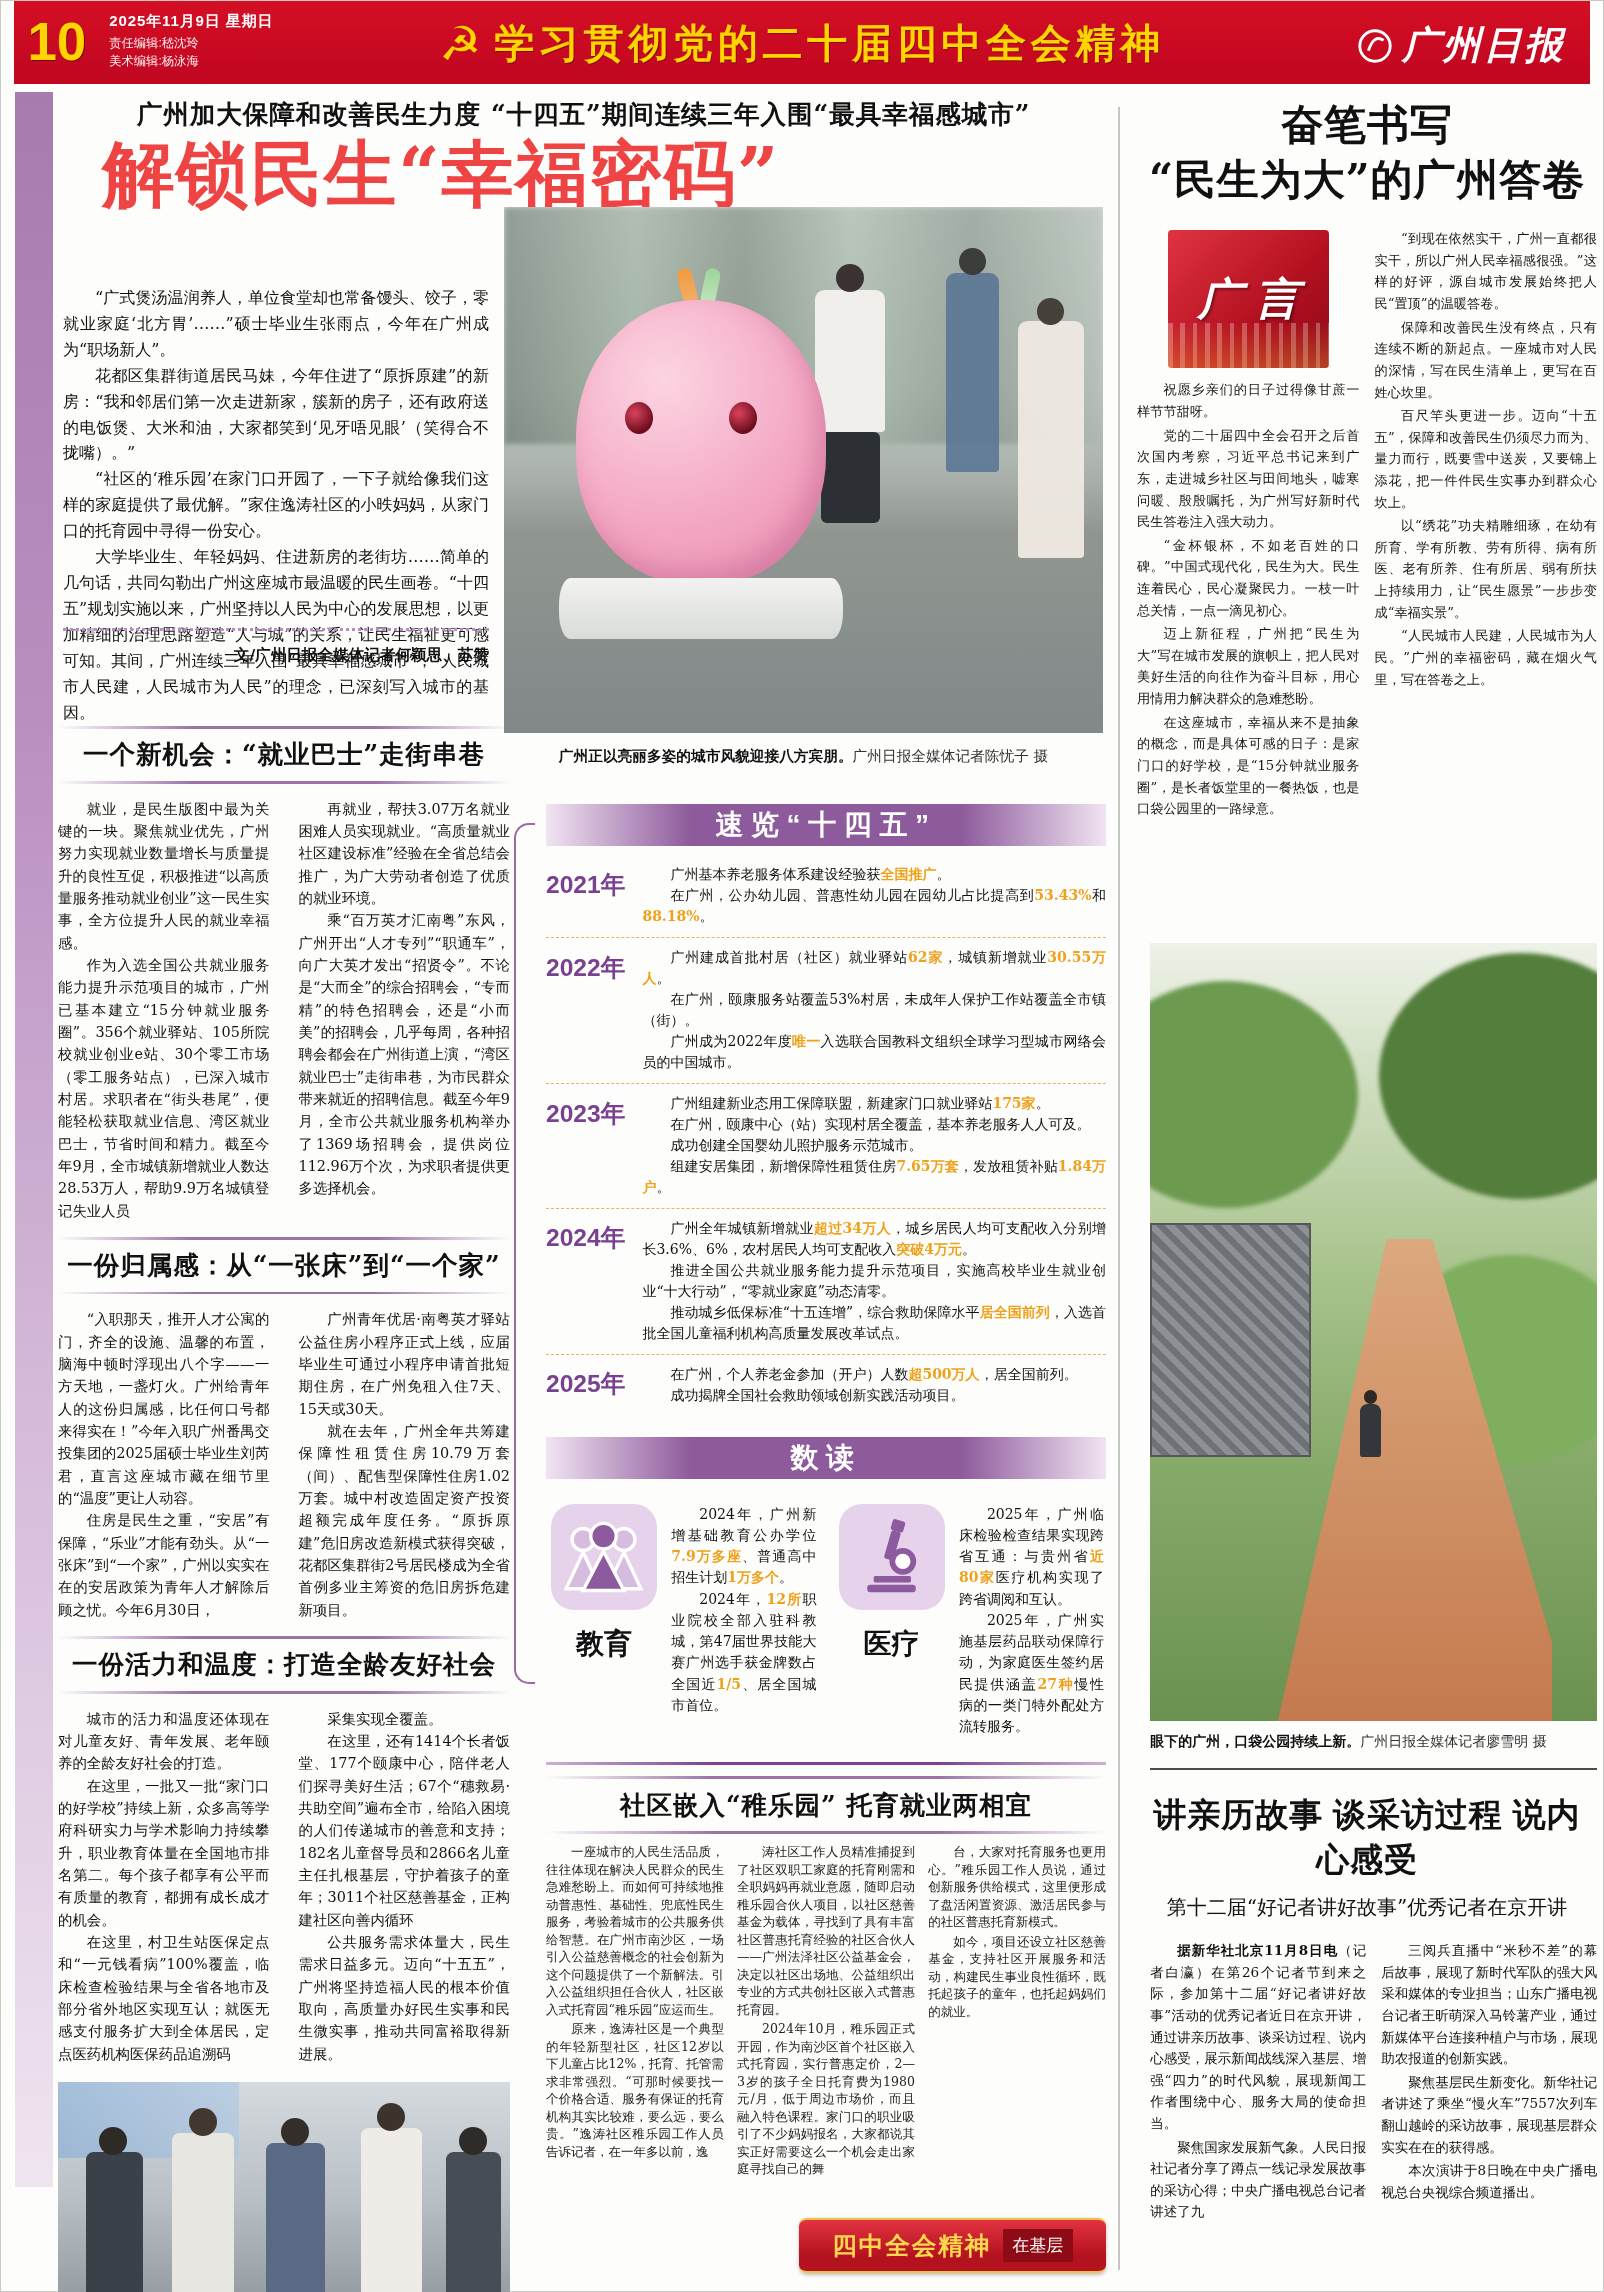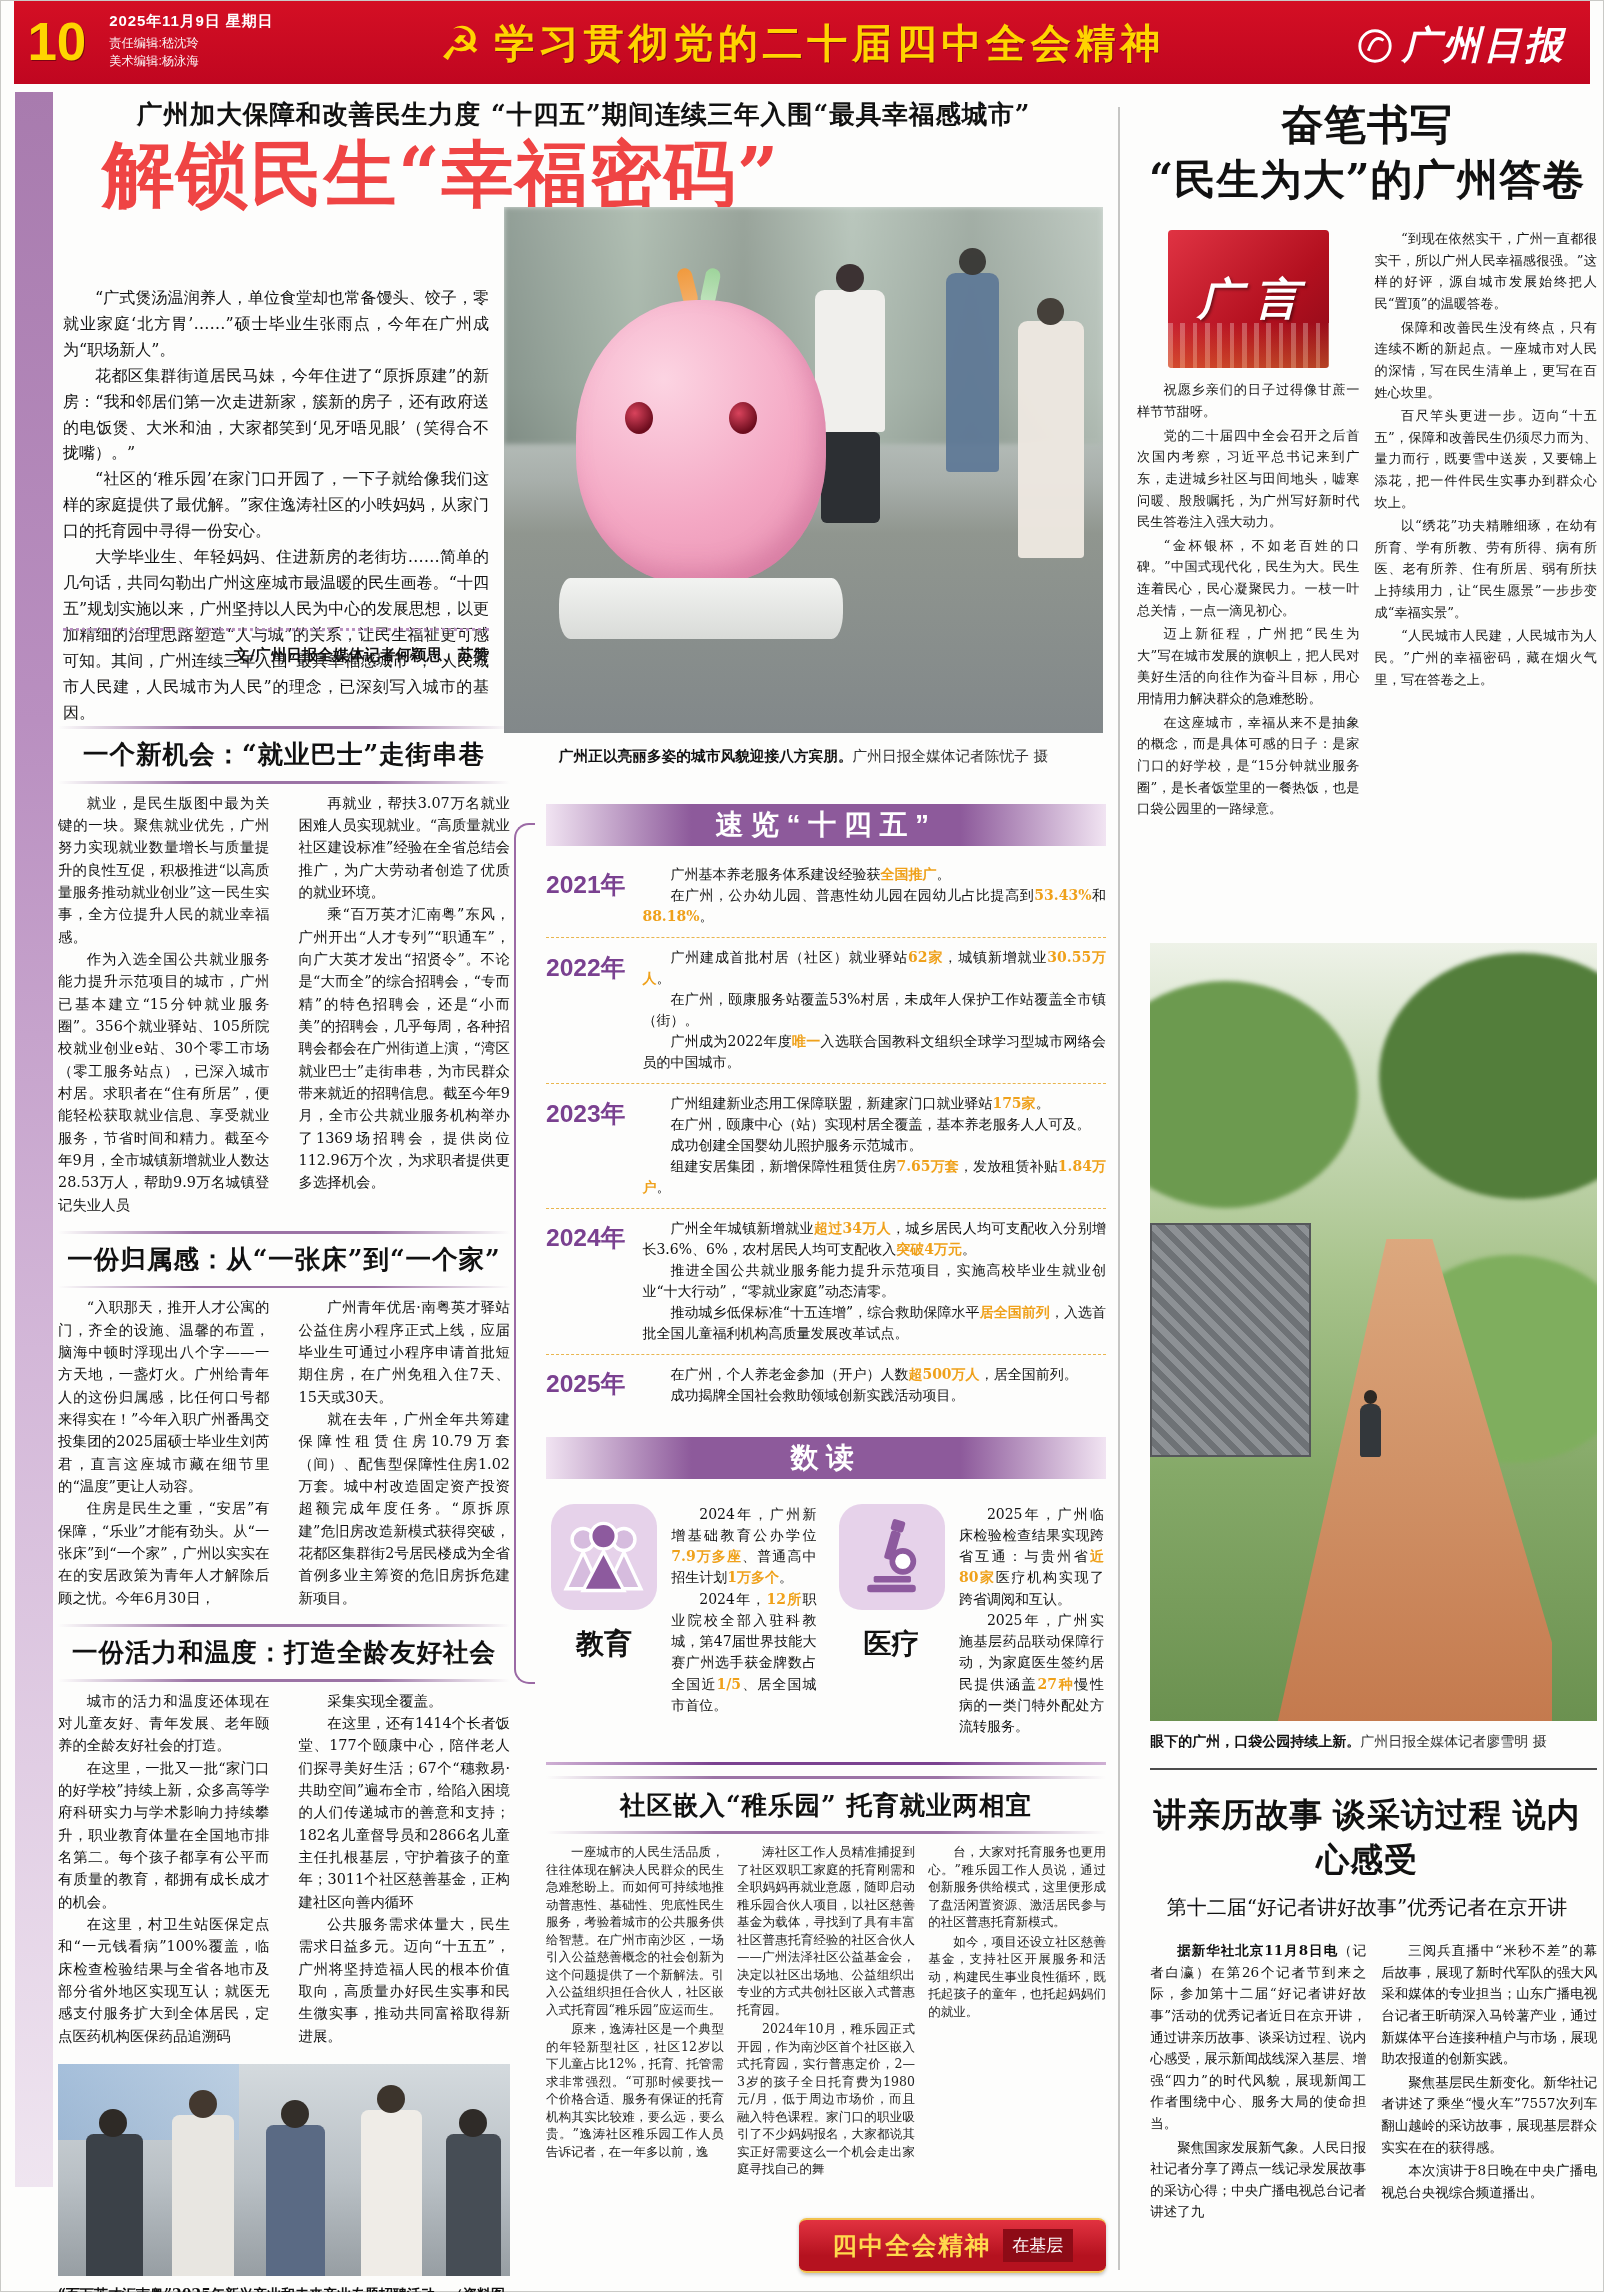--- a/index.html
+++ b/index.html
@@ -57,21 +57,21 @@
   .lede p, .sec-colp p, .tl-body p, .stat-text p, .kcol p, .ecol p, .r2col p { text-indent:2em; text-align:justify; }
   .lede p { font-size:16px; line-height:1.62; }
   .dotline { position:absolute; left:62px; top:627px; width:426px; border-top:3.8px dotted #b88fc0; }
   .byline { position:absolute; left:62px; top:644px; width:426px; text-align:right; font-size:15.6px; font-weight:bold; }
 
   
   .left-col { position:absolute; left:57px; top:725px; width:452px; }
   .sec { margin-bottom:15px; }
   .sec-rule { height:2.8px; background:linear-gradient(90deg,rgba(155,115,165,0),#9b73a5 30%,#9b73a5 70%,rgba(155,115,165,0)); }
   .sec-title { text-align:center; font-size:25.6px; font-weight:900; padding:8.5px 0; letter-spacing:0.9px; }
-  .sec-body { display:flex; gap:29px; margin-top:8px; }
+  .sec-body { display:flex; gap:29px; margin-top:14px; }
   .sec-colp { flex:1; }
   .sec-colp p { font-size:14.4px; line-height:1.55; }
   .photo-jobfair { margin-top:17px; width:452px; height:212px; position:relative; overflow:hidden;
     background:linear-gradient(180deg,#d4dade 0%,#b9c0c5 55%,#979ea3 100%); }
   .jf-banner { position:absolute; left:0; top:0; width:40%; height:36%; background:linear-gradient(90deg,#7fa9d8,#a8c6e6); opacity:.55; }
   .jf-fig { position:absolute; bottom:0; border-radius:7.6px 7.6px 0 0; }
   .jf1 { left:28px; width:57px; height:142px; background:#3b4148; } .jf1::before{content:"";position:absolute;left:13.2px;top:-24.6px;width:28px;height:28px;border-radius:50%;background:#2e2a26;}
   .jf2 { left:114px; width:62px; height:161px; background:#e8e6e1; } .jf2::before{content:"";position:absolute;left:17px;top:-24.6px;width:28px;height:28px;border-radius:50%;background:#43382f;}
   .jf3 { left:208px; width:59px; height:151px; background:#5a6a84; } .jf3::before{content:"";position:absolute;left:15px;top:-24.6px;width:28px;height:28px;border-radius:50%;background:#332e29;}
   .jf4 { left:303px; width:61px; height:166px; background:#efece7; } .jf4::before{content:"";position:absolute;left:16px;top:-24.6px;width:28px;height:28px;border-radius:50%;background:#3c342c;}
@@ -195,21 +195,21 @@
   <div class="byline">文/广州日报全媒体记者何颖思、苏赞</div>
 
   <div class="left-col">
     <div class="sec">
       <div class="sec-rule"></div>
       <div class="sec-title">一个新机会：“就业巴士”走街串巷</div>
       <div class="sec-rule"></div>
       <div class="sec-body">
         <div class="sec-colp">
             <p>就业，是民生版图中最为关键的一块。聚焦就业优先，广州努力实现就业数量增长与质量提升的良性互促，积极推进“以高质量服务推动就业创业”这一民生实事，全方位提升人民的就业幸福感。</p>
-            <p>作为入选全国公共就业服务能力提升示范项目的城市，广州已基本建立“15分钟就业服务圈”。356个就业驿站、105所院校就业创业e站、30个零工市场（零工服务站点），已深入城市村居。求职者在“住有所居”，便能轻松获取就业信息、享受就业服务，节省时间和精力。截至今年9月，全市城镇新增就业人数达28.53万人，帮助9.9万名城镇登记失业人员</p>
+            <p>作为入选全国公共就业服务能力提升示范项目的城市，广州已基本建立“15分钟就业服务圈”。356个就业驿站、105所院校就业创业e站、30个零工市场（零工服务站点），已深入城市村居。求职者在“街头巷尾”，便能轻松获取就业信息、湾区就业巴士，节省时间和精力。截至今年9月，全市城镇新增就业人数达28.53万人，帮助9.9万名城镇登记失业人员</p>
           </div>
         <div class="sec-colp">
             <p>再就业，帮扶3.07万名就业困难人员实现就业。“高质量就业社区建设标准”经验在全省总结会推广，为广大劳动者创造了优质的就业环境。</p>
             <p>乘“百万英才汇南粤”东风，广州开出“人才专列”“职通车”，向广大英才发出“招贤令”。不论是“大而全”的综合招聘会，“专而精”的特色招聘会，还是“小而美”的招聘会，几乎每周，各种招聘会都会在广州街道上演，“湾区就业巴士”走街串巷，为市民群众带来就近的招聘信息。截至今年9月，全市公共就业服务机构举办了1369场招聘会，提供岗位112.96万个次，为求职者提供更多选择机会。</p>
           </div>
       </div>
     </div>
     <div class="sec">
       <div class="sec-rule"></div>
       <div class="sec-title">一份归属感：从“一张床”到“一个家”</div>

